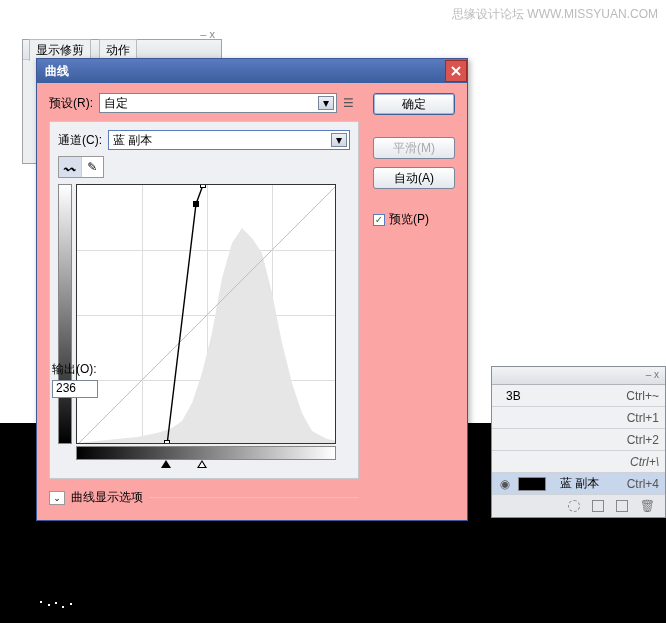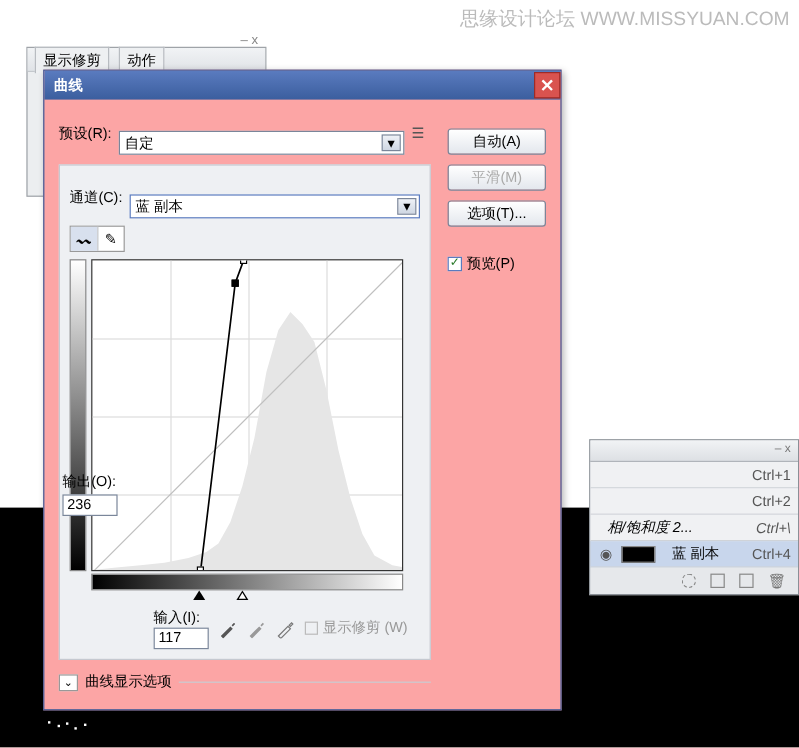--- a/index.html
+++ b/index.html
@@ -1,18 +1,18 @@
 <!DOCTYPE html>
 <html><head>
 <meta charset="utf-8">
 <style>
 * { box-sizing: border-box; margin: 0; padding: 0; font-family: "Microsoft YaHei", SimSun, sans-serif; font-size: 12px; }
 body { width: 666px; height: 623px; background: #fff; position: relative; overflow: hidden; }
 
-.watermark { position: absolute; top: 6px; right: 8px; color: #bbb; font-size: 16px; }
+.watermark { position: absolute; top: 6px; right: 8px; color: #bbb; font-size: 12px; }
 
 .history-panel { position: absolute; top: 39px; left: 22px; width: 200px; height: 125px; background: #eceef0; border: 1px solid #9fa3a8; }
 .history-header { height: 20px; background: linear-gradient(#f1f3f5,#e0e3e7); display: flex; align-items: center; padding-left: 6px; gap: 8px; border-bottom: 1px solid #c4c8cd; }
 .history-tab { padding: 2px 6px; background: #eef0f2; border: 1px solid #b8bcc1; border-bottom: none; }
 .history-close { position: absolute; top: -12px; right: 6px; color: #888; font-size: 11px; }
 
 .black-area { position: absolute; left: 0; right: 0; bottom: 0; height: 200px; background: #000; }
 .black-area .noise1 { position: absolute; top: 40px; right: 160px; width: 2px; height: 2px; background: #fff; box-shadow: 6px 4px #fff, 12px 2px #fff, 18px 6px #fff; }
 .black-area .noise2 { position: absolute; bottom: 20px; left: 40px; width: 2px; height: 2px; background: #fff; box-shadow: 8px 3px #fff, 15px 1px #fff, 22px 5px #fff, 30px 2px #fff; }
 
@@ -38,21 +38,21 @@
 .right-col { width: 82px; display: flex; flex-direction: column; gap: 8px; align-items: stretch; }
 
 .btn { height: 22px; border: 1px solid #7a869a; border-radius: 3px; background: linear-gradient(#fff,#e3e7ed); padding: 0 6px; cursor: default; }
 .btn.disabled { color: #aaa; }
 .btn.default { border-color: #406097; box-shadow: 0 0 0 1px #9db7e0 inset; }
 .chk { display: flex; align-items: center; gap: 4px; }
 .chk .box { width: 12px; height: 12px; border: 1px solid #5a7bbf; background: #fff; color: #2a7a2a; font-size: 10px; line-height: 10px; text-align: center; }
 
 .row { display: flex; align-items: center; gap: 6px; margin-bottom: 8px; }
 .label { white-space: nowrap; }
-.combo { flex: 1; height: 20px; border: 1px solid #7a869a; background: #fff; display: flex; align-items: center; padding-left: 4px; position: relative; margin-top: 16px; }
+.combo { flex: 1; height: 20px; border: 1px solid #7a869a; background: #fff; display: flex; align-items: center; padding-left: 4px; position: relative; }
 .combo .arrow { position: absolute; right: 2px; top: 2px; width: 16px; height: 14px; background: linear-gradient(#eef1f6,#cfd7e3); border: 1px solid #7a869a; display: flex; align-items: center; justify-content: center; }
 .menu-icon { width: 16px; color: #555; }
 
 .channel-area { border: 1px solid #c5c9d0; background: #eef0f3; padding: 8px 8px 8px 8px; }
 .channel-row-d { display: flex; align-items: center; gap: 6px; margin-bottom: 6px; }
 .channel-combo { width: 100px; }
 .curve-toolbar { width: 46px; height: 22px; border: 1px solid #999; background: #fff; display: flex; }
 .curve-toolbar .tb { flex: 1; display: flex; align-items: center; justify-content: center; border-right: 1px solid #ccc; }
 .curve-toolbar .tb:last-child { border-right: none; }
 
@@ -106,29 +106,32 @@
 <div class="black-area">
   <div class="noise1"></div>
     <div class="noise2"></div>
 </div>
 
 <div class="channels-panel">
   <div class="channels-header">
     <span class="channels-close">– x</span>
   </div>
   <div class="channel-row">
+    <span class="channel-label">3B</span>
+    <span class="channel-short">Ctrl+~</span>
+  </div>
+  <div class="channel-row">
     <span class="channel-label"></span>
     <span class="channel-short">Ctrl+1</span>
   </div>
   <div class="channel-row">
     <span class="channel-label"></span>
     <span class="channel-short">Ctrl+2</span>
   </div>
   <div class="channel-row" style="font-style:italic;">
-    <span class="channel-label">相/饱和度 2...</span>
     <span class="channel-short">Ctrl+\</span>
   </div>
   <div class="channel-row sel">
     <span class="eye">◉</span>
     <span class="thumb"></span>
     <span class="channel-label">蓝 副本</span>
     <span class="channel-short">Ctrl+4</span>
   </div>
   <div class="channels-footer">
     <span class="footer-icon" style="border-radius:50%; border-style:dashed;"></span>
@@ -202,55 +205,34 @@
             <div class="numinput">236</div>
           </div>
         </div>
 
         <div class="xgrad"></div>
         <div class="sliders">
           <div class="slider-tri black" style="left:85px;"></div>
           <div class="slider-tri white" style="left:121px;"></div>
         </div>
 
-        <div class="input-row">
-          <div>
-            <div class="lab">输入(I):</div>
-            <div class="numinput">117</div>
-          </div>
-          <div class="eyedrops">
-            <svg class="ed" viewBox="0 0 16 16">
-                <path d="M2 14 L10 6 L12 8 L4 16 Z M11 5 L13 3 L14 4 L12 6 Z" fill="#555"></path>
-              </svg>
-            <svg class="ed" viewBox="0 0 16 16">
-                <path d="M2 14 L10 6 L12 8 L4 16 Z M11 5 L13 3 L14 4 L12 6 Z" fill="#999"></path>
-              </svg>
-            <svg class="ed" viewBox="0 0 16 16">
-                <path d="M2 14 L10 6 L12 8 L4 16 Z M11 5 L13 3 L14 4 L12 6 Z" fill="none" stroke="#777"></path>
-              </svg>
-          </div>
-          <div class="show-clip">
-            <div class="cb"></div>
-            <span>显示修剪 (W)</span>
-          </div>
-        </div>
       </div>
 
       <div class="expand-row">
         <div class="expander">⌄</div>
         <span>曲线显示选项</span>
         <div class="divider"></div>
       </div>
     </div>
 
     <div class="right-col">
+      <button class="btn default">确定</button>
       <div style="height:6px;"></div>
+      <button class="btn disabled">平滑(M)</button>
       <button class="btn">自动(A)</button>
-      <button class="btn disabled">平滑(M)</button>
-      <button class="btn">选项(T)...</button>
       <div style="height:6px;"></div>
       <div class="chk">
         <div class="box">✓</div>
         <span>预览(P)</span>
       </div>
     </div>
   </div>
 </div>
 
 </body></html>

